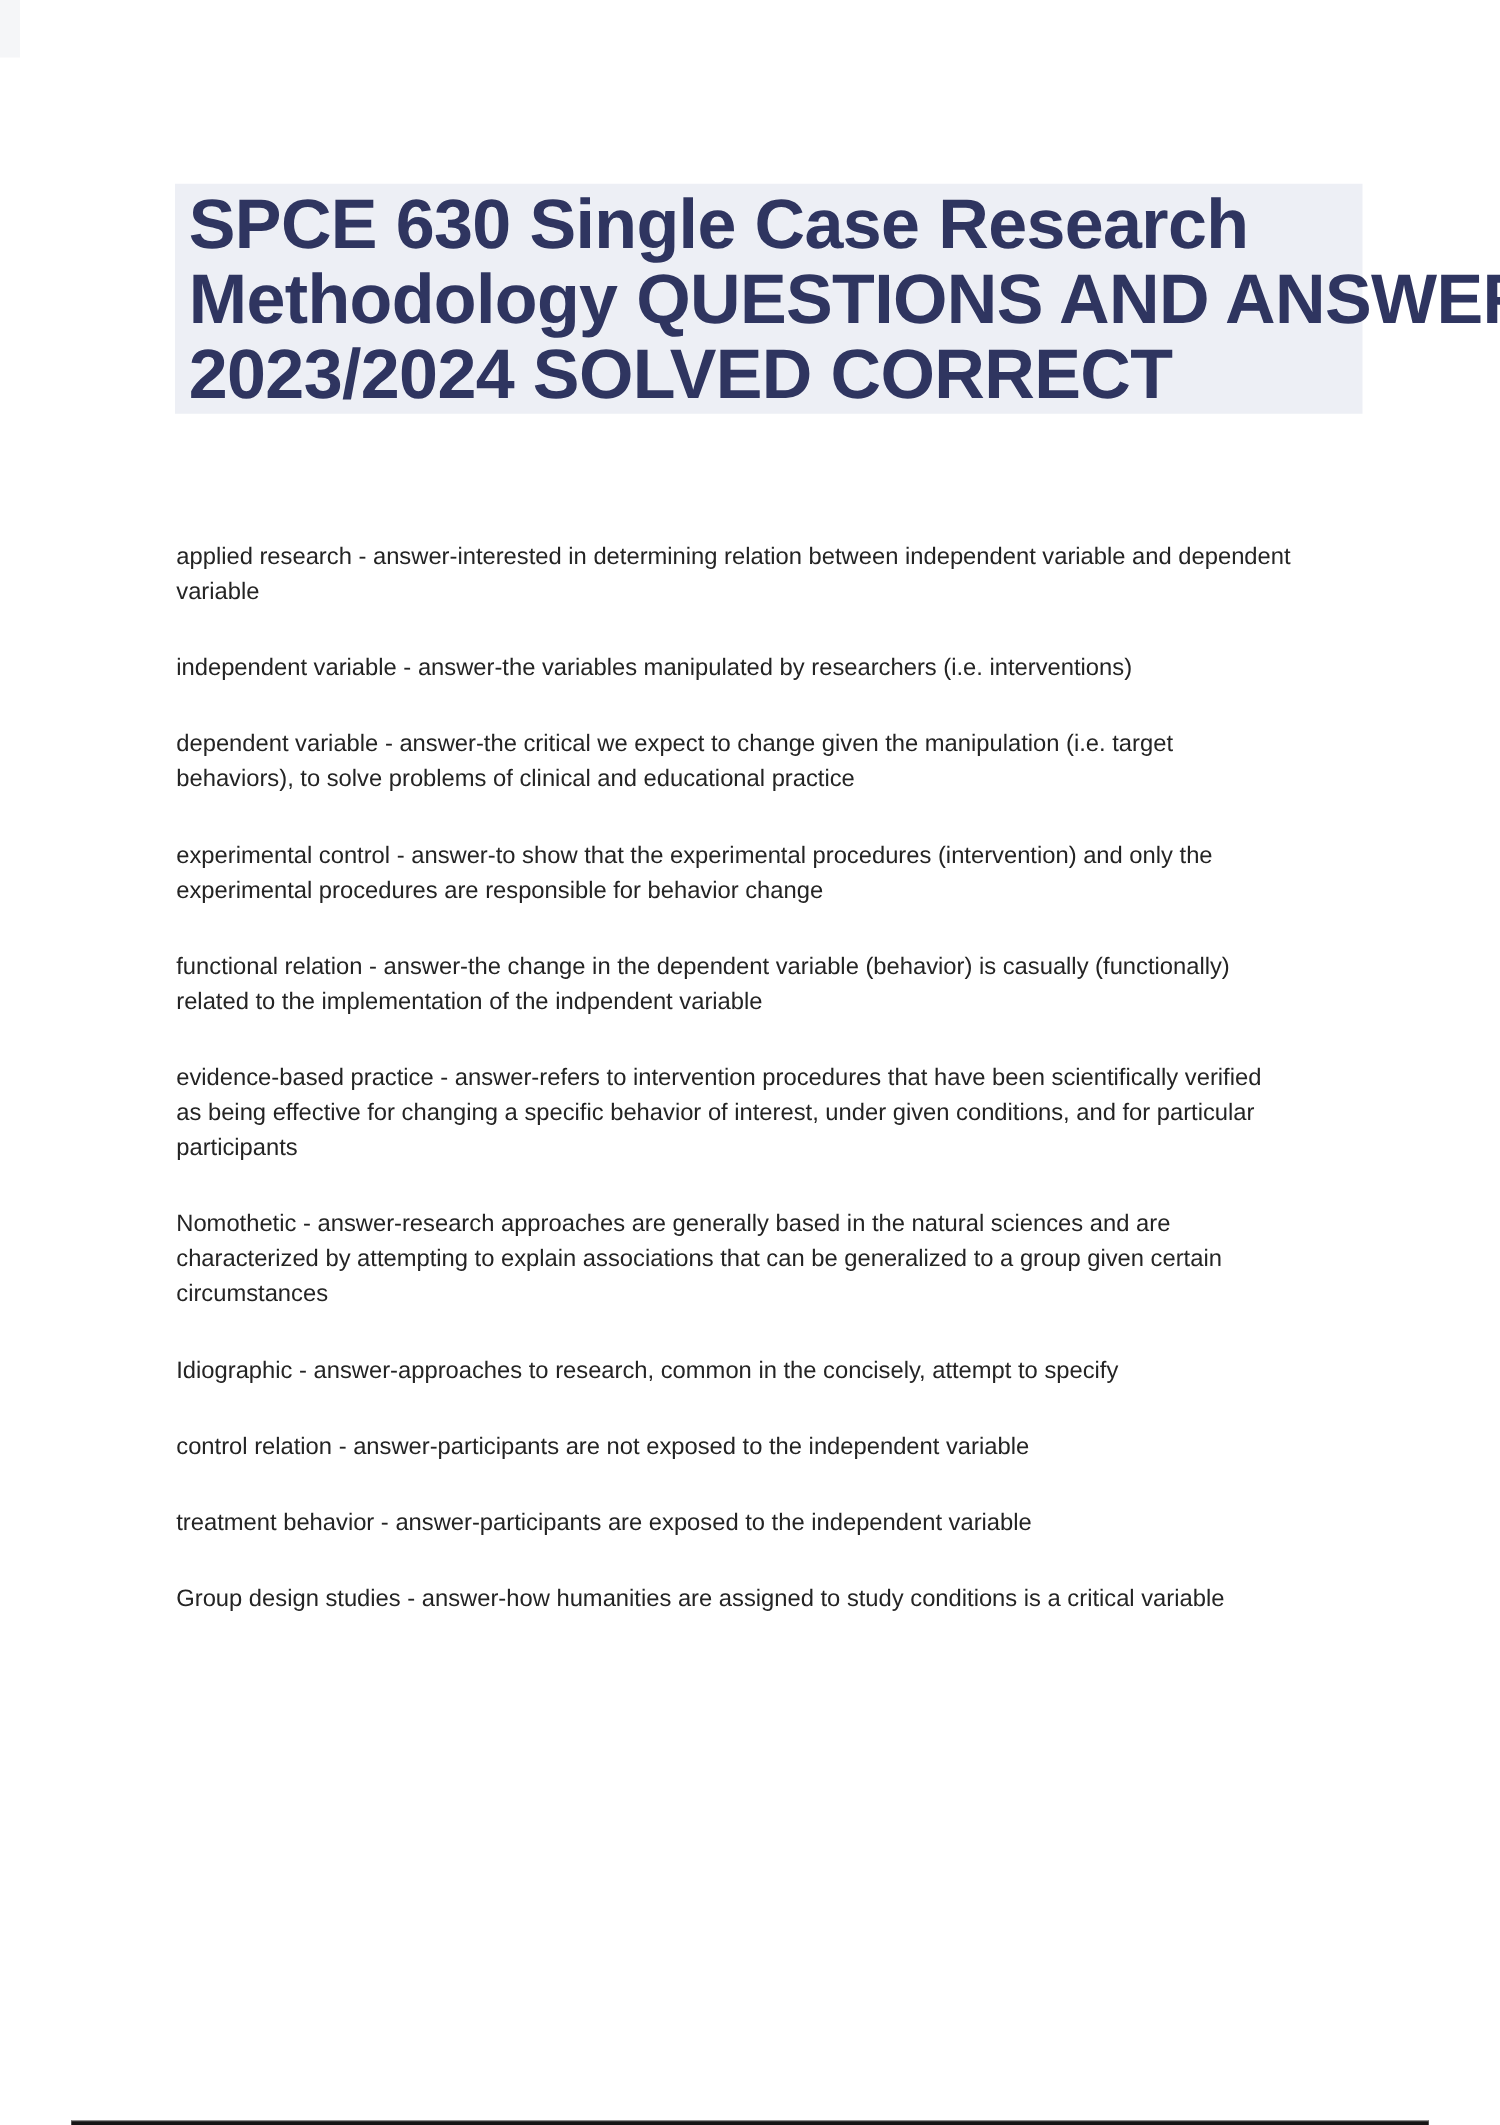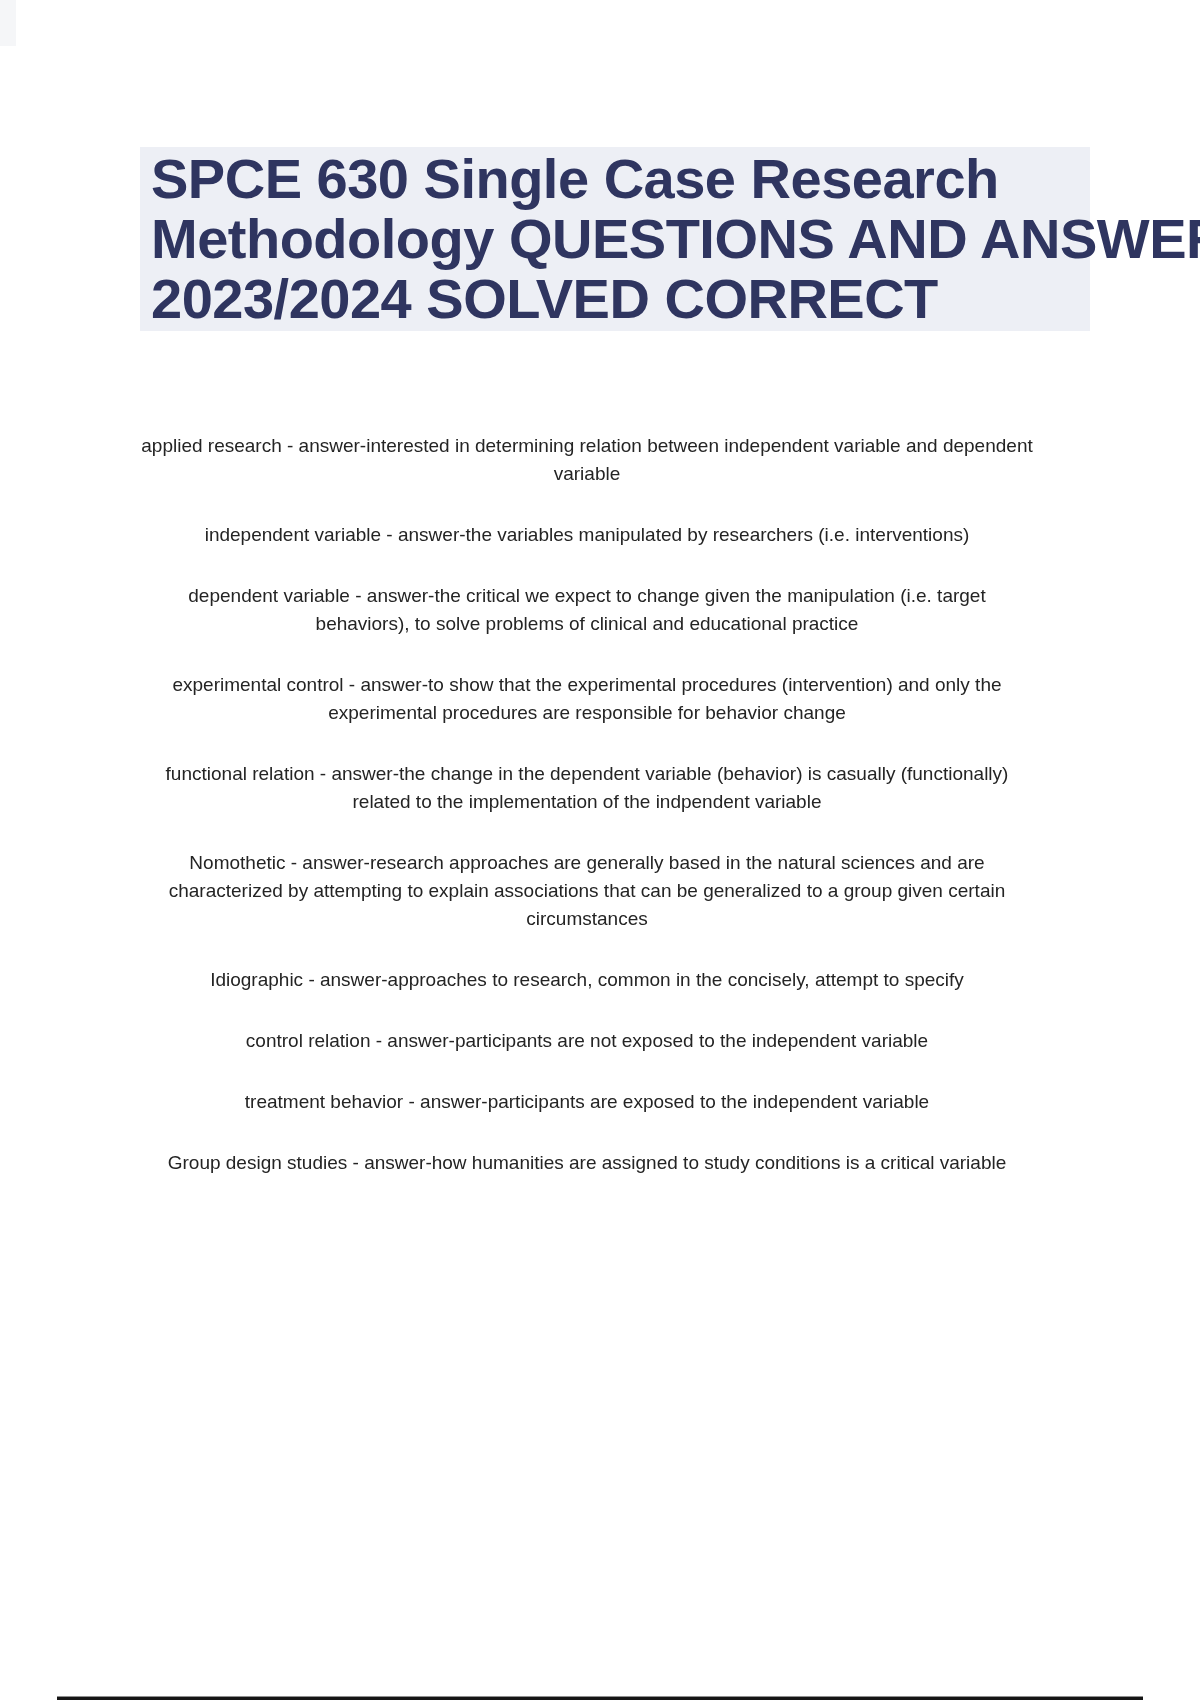--- a/index.html
+++ b/index.html
@@ -43,21 +43,20 @@
     position: absolute;
     left: 141px;
     top: 432px;
     width: 892px;
   }
   .doc-body p {
     margin: 0 0 33px 0;
     font-size: 19px;
     line-height: 28px;
     color: var(--body-text, #242424);
-    text-align: center;
   }
   .footer-bar {
     position: absolute;
     left: 57px;
     top: 1696px;
     width: 1086px;
     height: 6px;
     background: var(--footer-bar, #151515);
     border-top: 1px solid #8f8f8f;
     box-sizing: border-box;
@@ -73,20 +72,21 @@
   <div class="title-line">Methodology QUESTIONS AND ANSWER</div>
   <div class="title-line">2023/2024 SOLVED CORRECT</div>
 </div>
 
 <div class="doc-body">
   <p>applied research - answer-interested in determining relation between independent variable and dependent variable</p>
   <p>independent variable - answer-the variables manipulated by researchers (i.e. interventions)</p>
   <p>dependent variable - answer-the critical we expect to change given the manipulation (i.e. target behaviors), to solve problems of clinical and educational practice</p>
   <p>experimental control - answer-to show that the experimental procedures (intervention) and only the experimental procedures are responsible for behavior change</p>
   <p>functional relation - answer-the change in the dependent variable (behavior) is casually (functionally) related to the implementation of the indpendent variable</p>
+  <p>evidence-based practice - answer-refers to intervention procedures that have been scientifically verified as being effective for changing a specific behavior of interest, under given conditions, and for particular participants</p>
   <p>Nomothetic - answer-research approaches are generally based in the natural sciences and are characterized by attempting to explain associations that can be generalized to a group given certain circumstances</p>
   <p>Idiographic - answer-approaches to research, common in the concisely, attempt to specify</p>
   <p>control relation - answer-participants are not exposed to the independent variable</p>
   <p>treatment behavior - answer-participants are exposed to the independent variable</p>
   <p>Group design studies - answer-how humanities are assigned to study conditions is a critical variable</p>
 </div>
 
 <div class="footer-bar"></div>
 
 </body></html>

